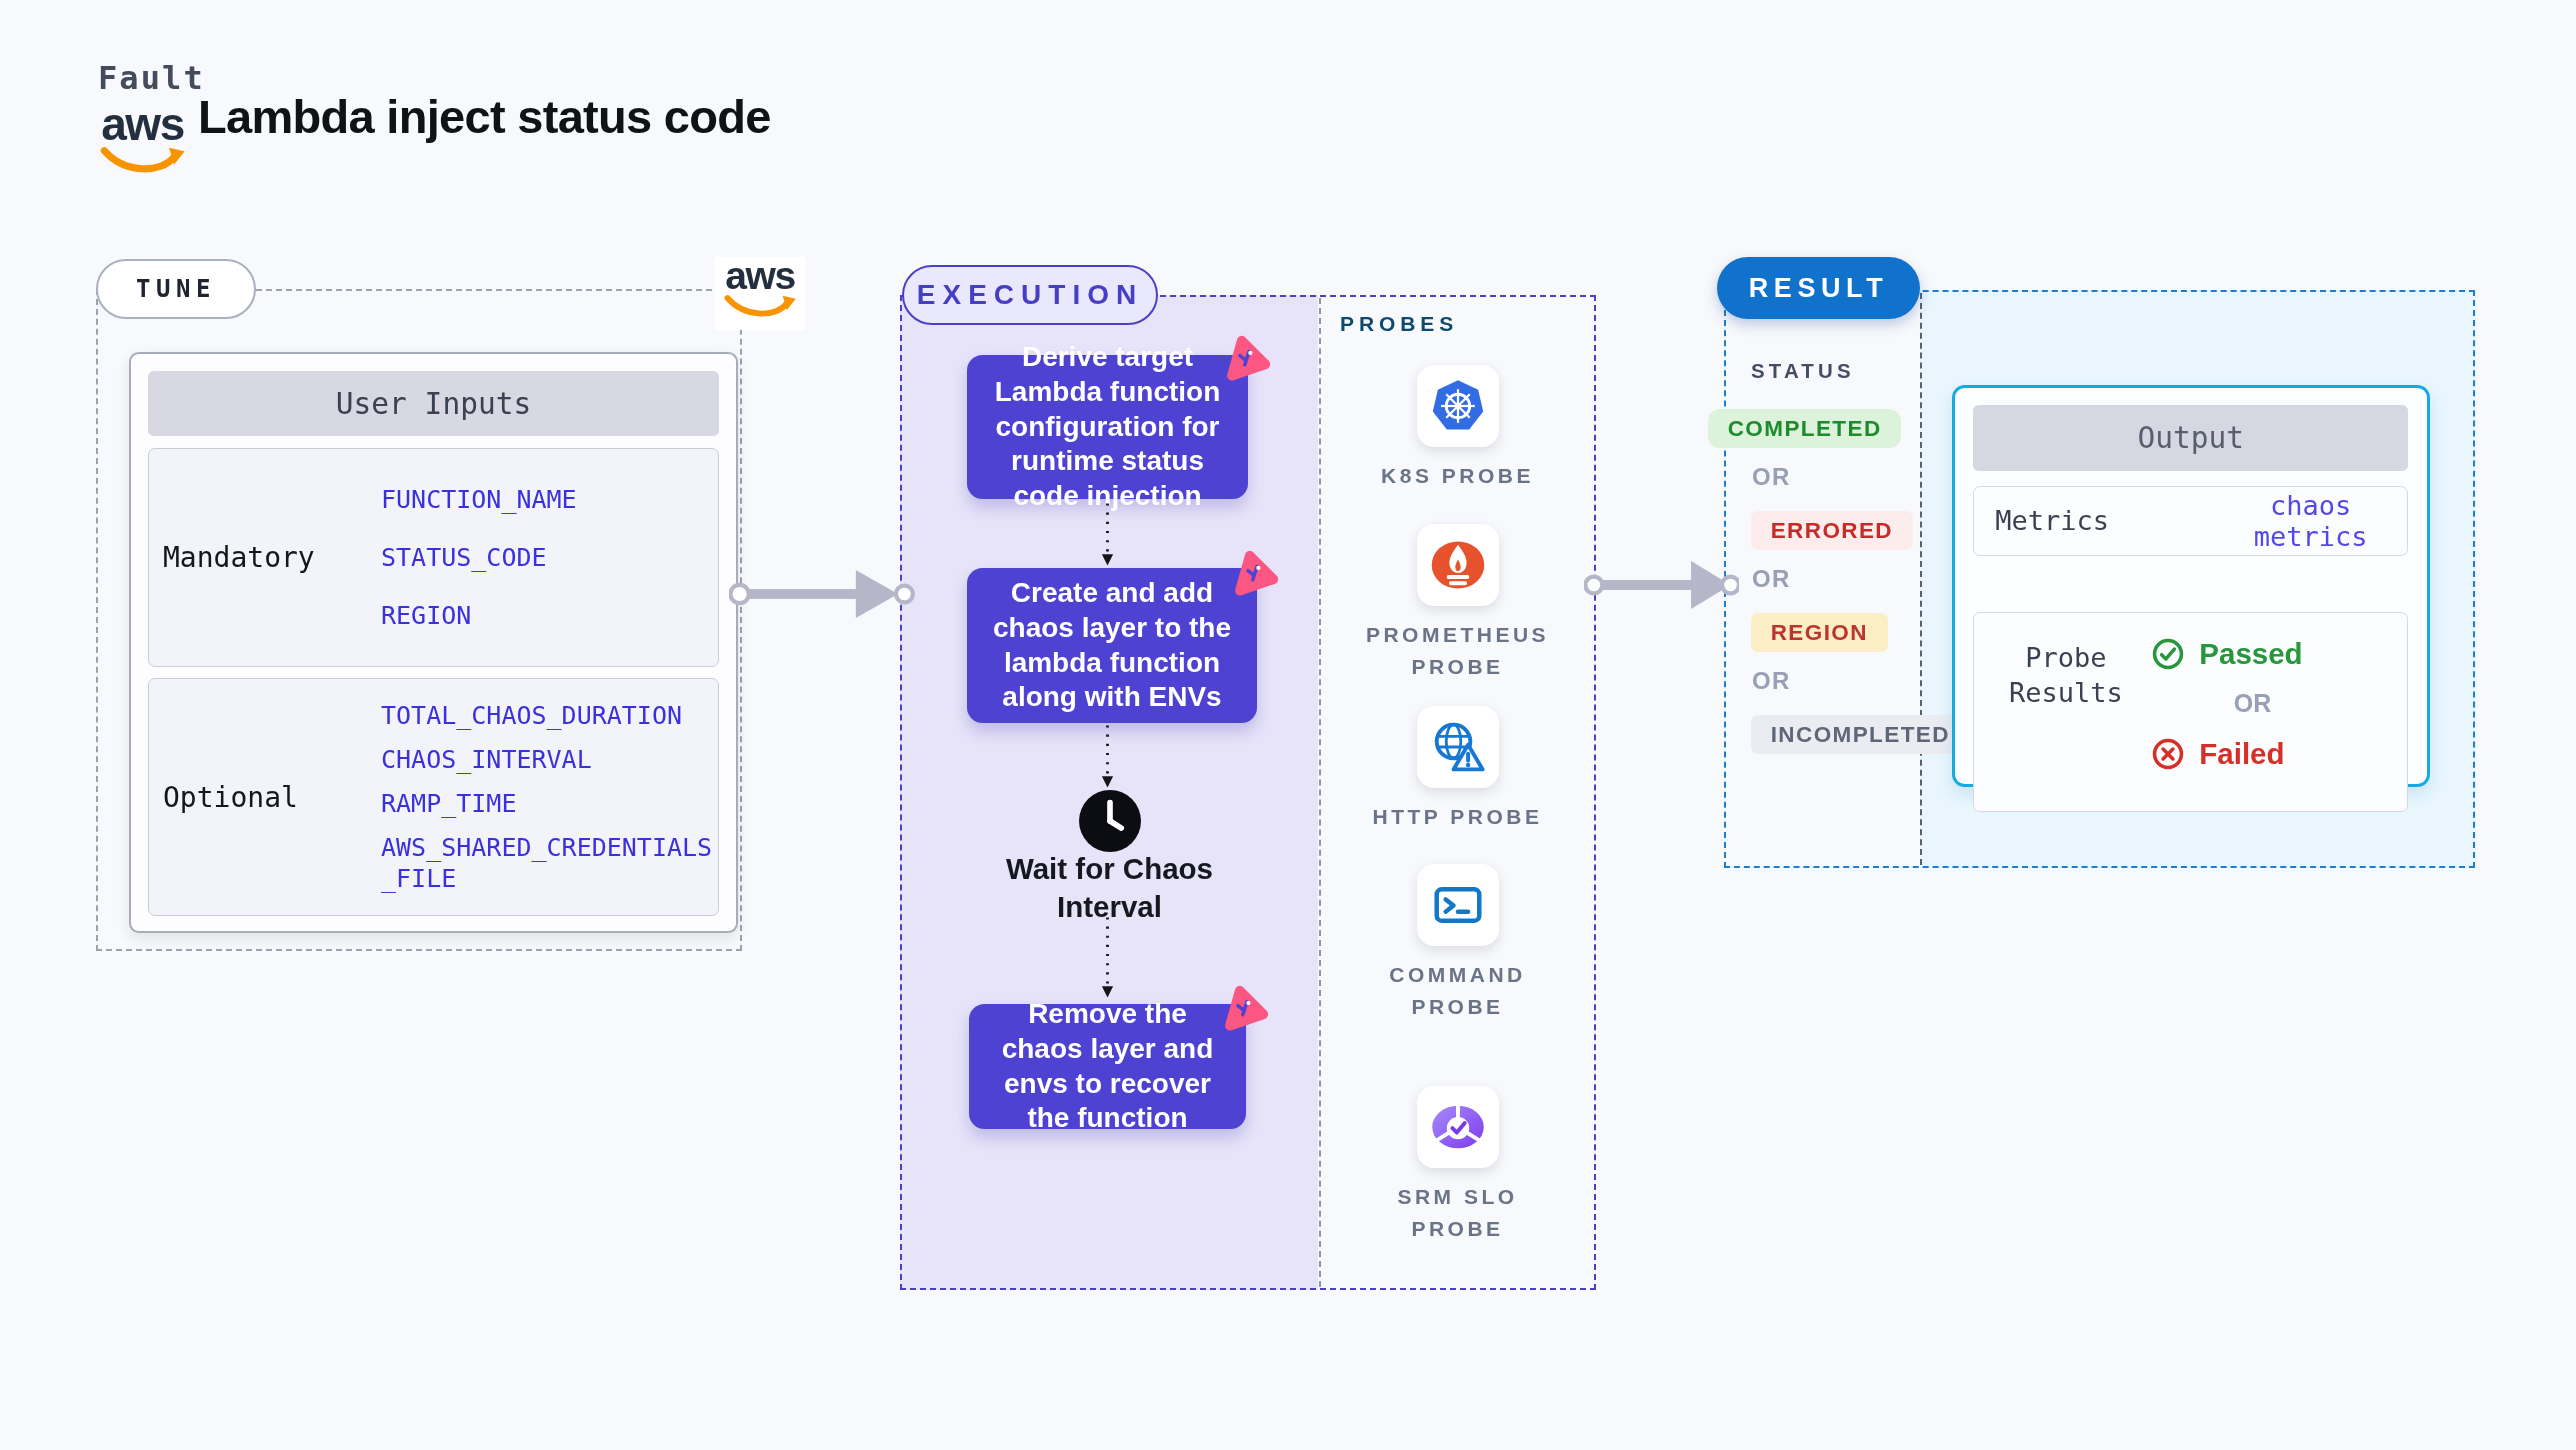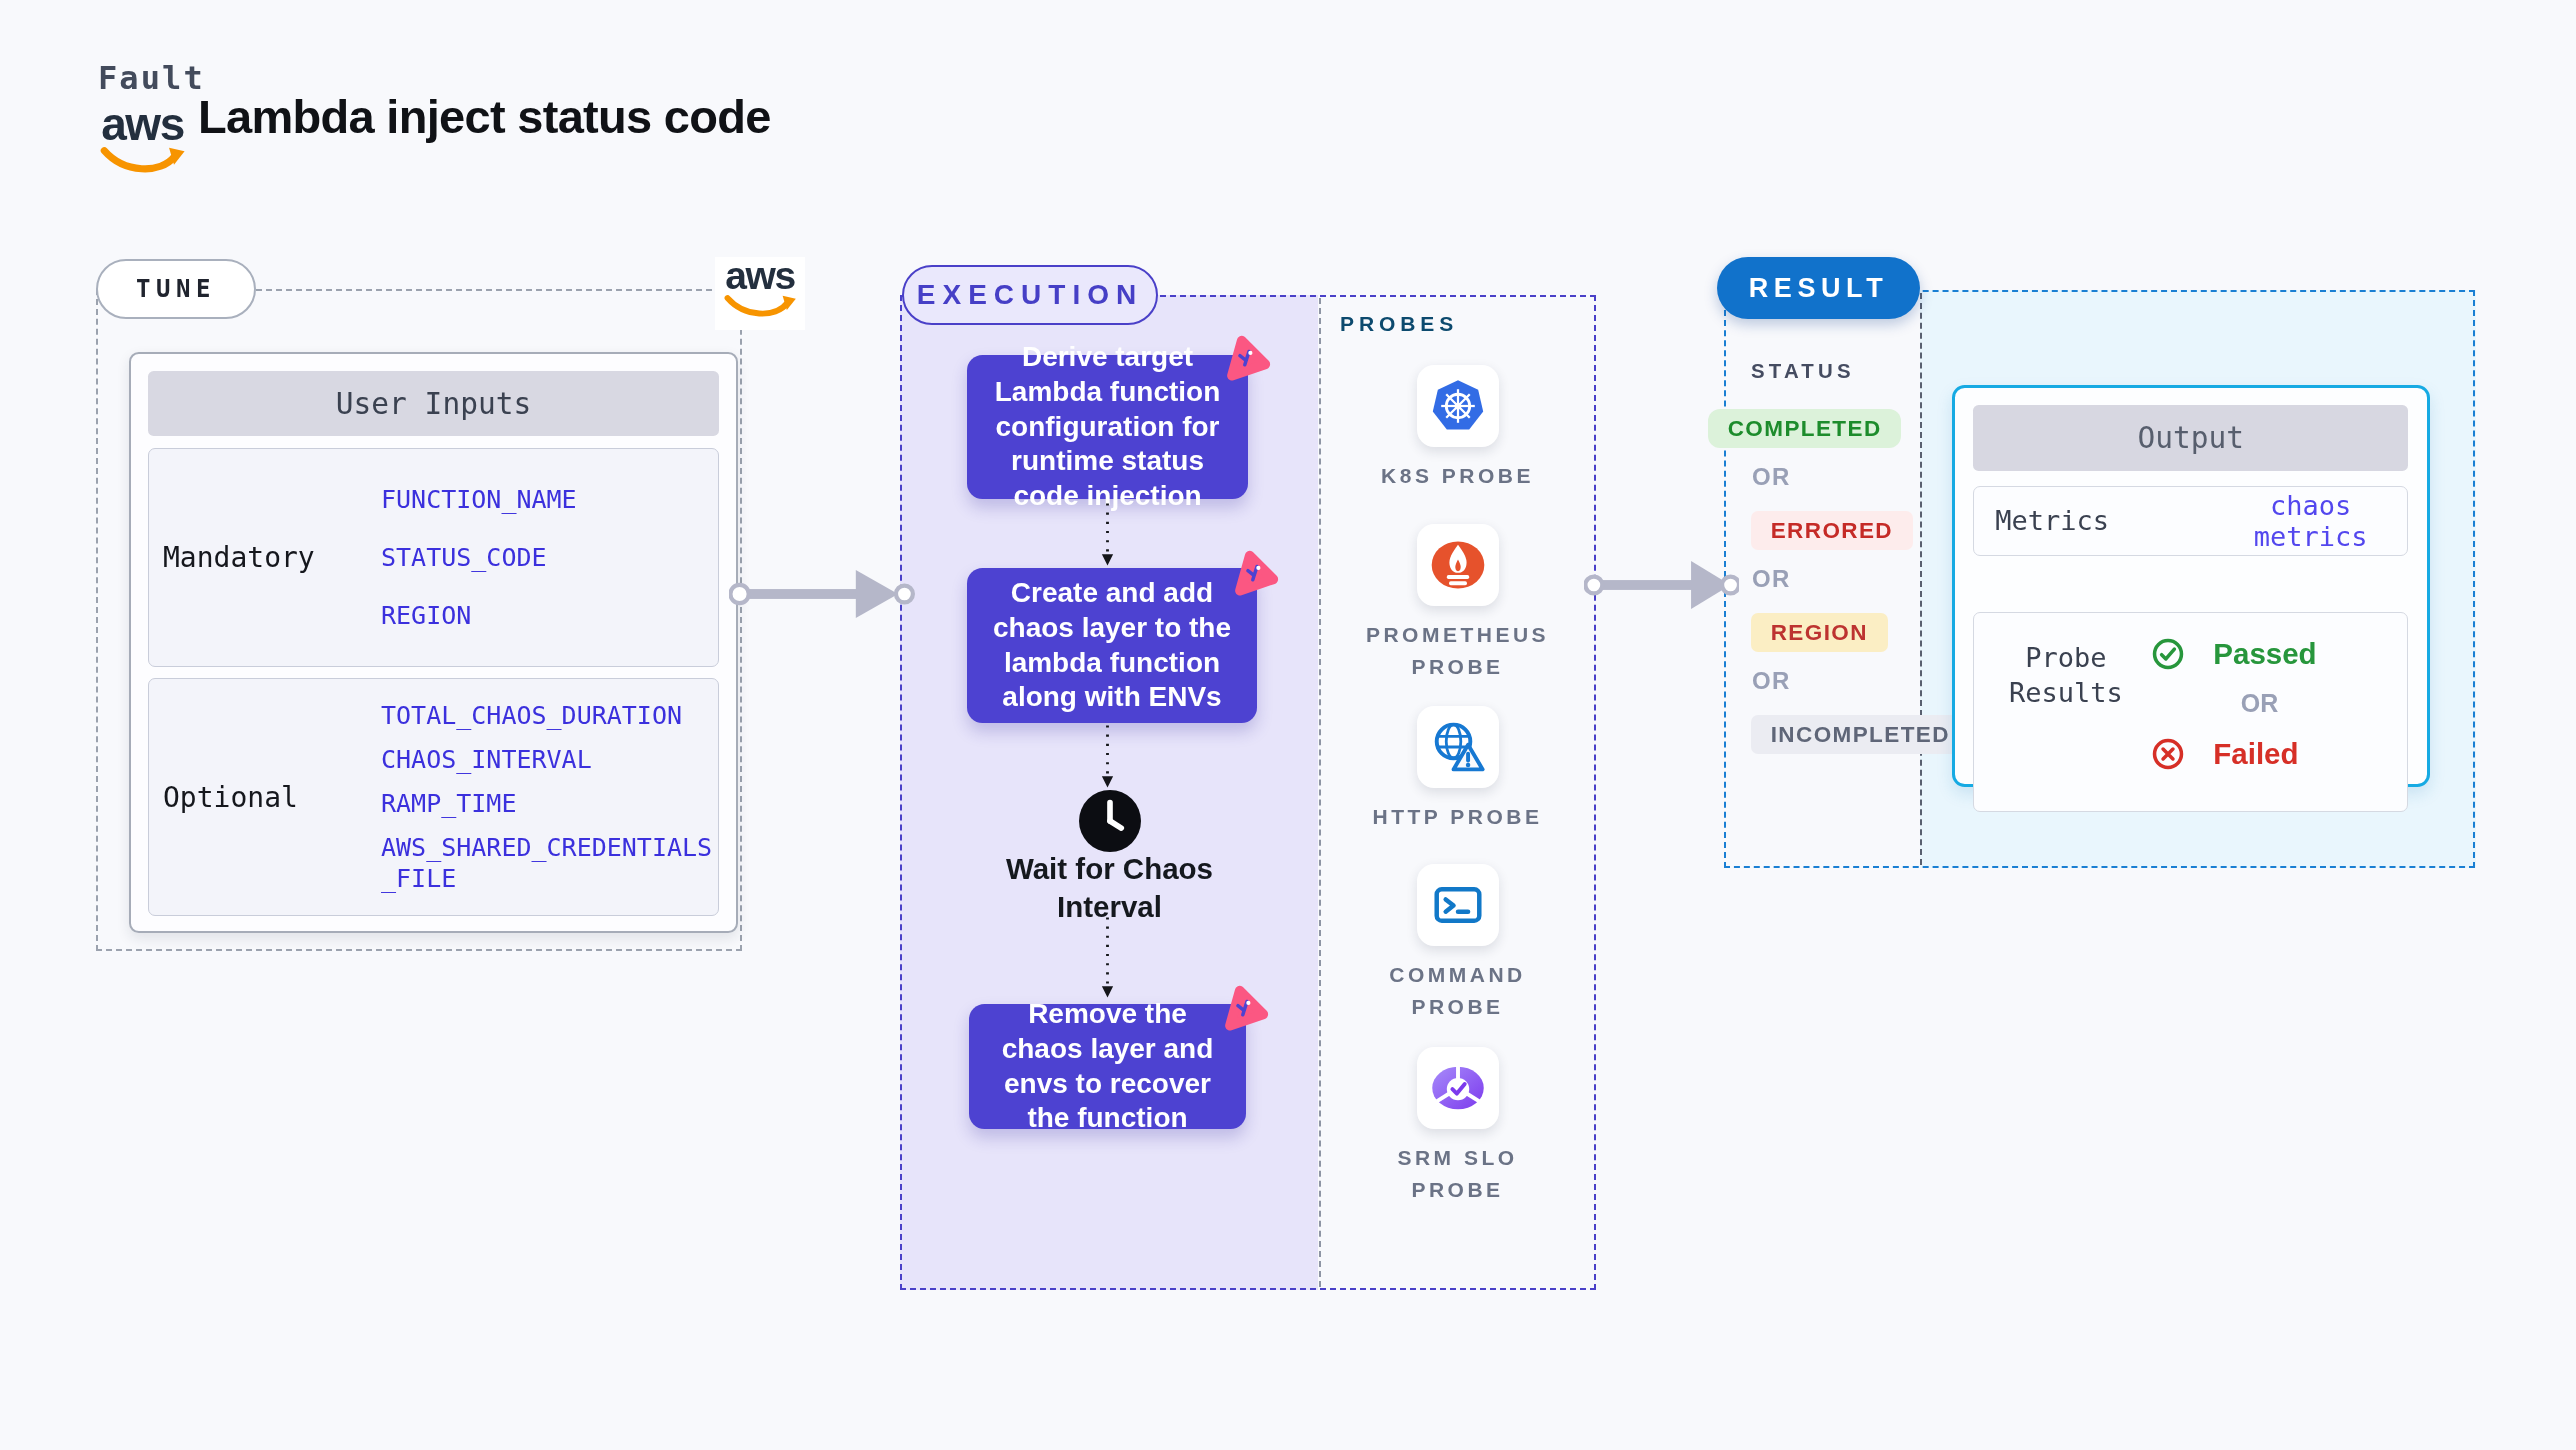--- a/index.html
+++ b/index.html
@@ -83,21 +83,21 @@
                  z-index:3; box-shadow:0 7px 15.5px rgba(20,120,180,.15);text-align:center; }
   .out-header { position:absolute; left:18.3px; top:17px; width:435px; height:66px; background:#d7d7e1; border-radius:5.6px;
                 font-family:"DejaVu Sans Mono",monospace; font-size:29.5px; color:#575e6d; }
   .out-row { position:absolute; left:18.3px; width:435px; background:#fcfdff; border:1.4px solid #d5d9e2; border-radius:7px; }
   .out-row.metrics { top:98px; height:70px; display:flex; align-items:center; }
   .out-row.probes-res { top:184px; height:200px;margin-top:40px; }
   .row-label { font-family:"DejaVu Sans Mono",monospace; font-size:27px; color:#3a4150; padding-left:21px; line-height:1.3; }
   .metrics-link { font-family:"DejaVu Sans Mono",monospace; font-size:27px; color:#5347ee; margin-left:105px; cursor:pointer; }
   .pr-label { position:absolute; left:0; top:27px; width:162px; }
   .pr-right { position:absolute; left:177px; top:24px; display:flex; flex-direction:column; gap:18.3px; }
-  .res-line { display:flex; align-items:center; gap:28px; font-weight:bold; font-size:29.5px; }
+  .res-line { display:flex; align-items:center; gap:14px; font-weight:bold; font-size:29.5px; }
   .res-line.pass span { color:#27963c; } .res-line.fail span { color:#d62f27; }
   .pr-or { margin-left:51px; font-size:25px; font-weight:bold; color:#99a0b6; }
 </style>
 </head>
 <body>
 
 <div id="canvas">
 
   <div class="abs kicker">Fault</div>
   <div class="abs aws-logo hdr-logo">
@@ -253,21 +253,21 @@
     <div class="probe-icon">
       <svg width="56" height="56" viewBox="0 0 100 100">
         <rect x="12" y="22" width="76" height="56" rx="9" fill="none" stroke="#1178c8" stroke-width="8"></rect>
         <path d="M28,40 l14,11 -14,11" fill="none" stroke="#1178c8" stroke-width="8" stroke-linecap="round" stroke-linejoin="round"></path>
         <line x1="50" y1="62" x2="68" y2="62" stroke="#1178c8" stroke-width="8" stroke-linecap="round"></line>
       </svg>
     </div>
     <div class="probe-name">COMMAND PROBE</div>
   </div>
 
-  <div class="abs probe" style="top:1047px;">
+  <div class="abs probe" style="top:1086px;">
     <div class="probe-icon">
       <svg width="56" height="56" viewBox="0 0 100 100">
         <defs>
           <linearGradient id="sloGrad" x1="0" y1="0" x2="1" y2="1">
             <stop offset="0" stop-color="#a78bfa"></stop>
               <stop offset="1" stop-color="#7c3aed"></stop>
           </linearGradient>
         </defs>
         <ellipse cx="50" cy="50" rx="46" ry="38" fill="url(#sloGrad)"></ellipse>
         <g stroke="#ffffff" stroke-width="7">

